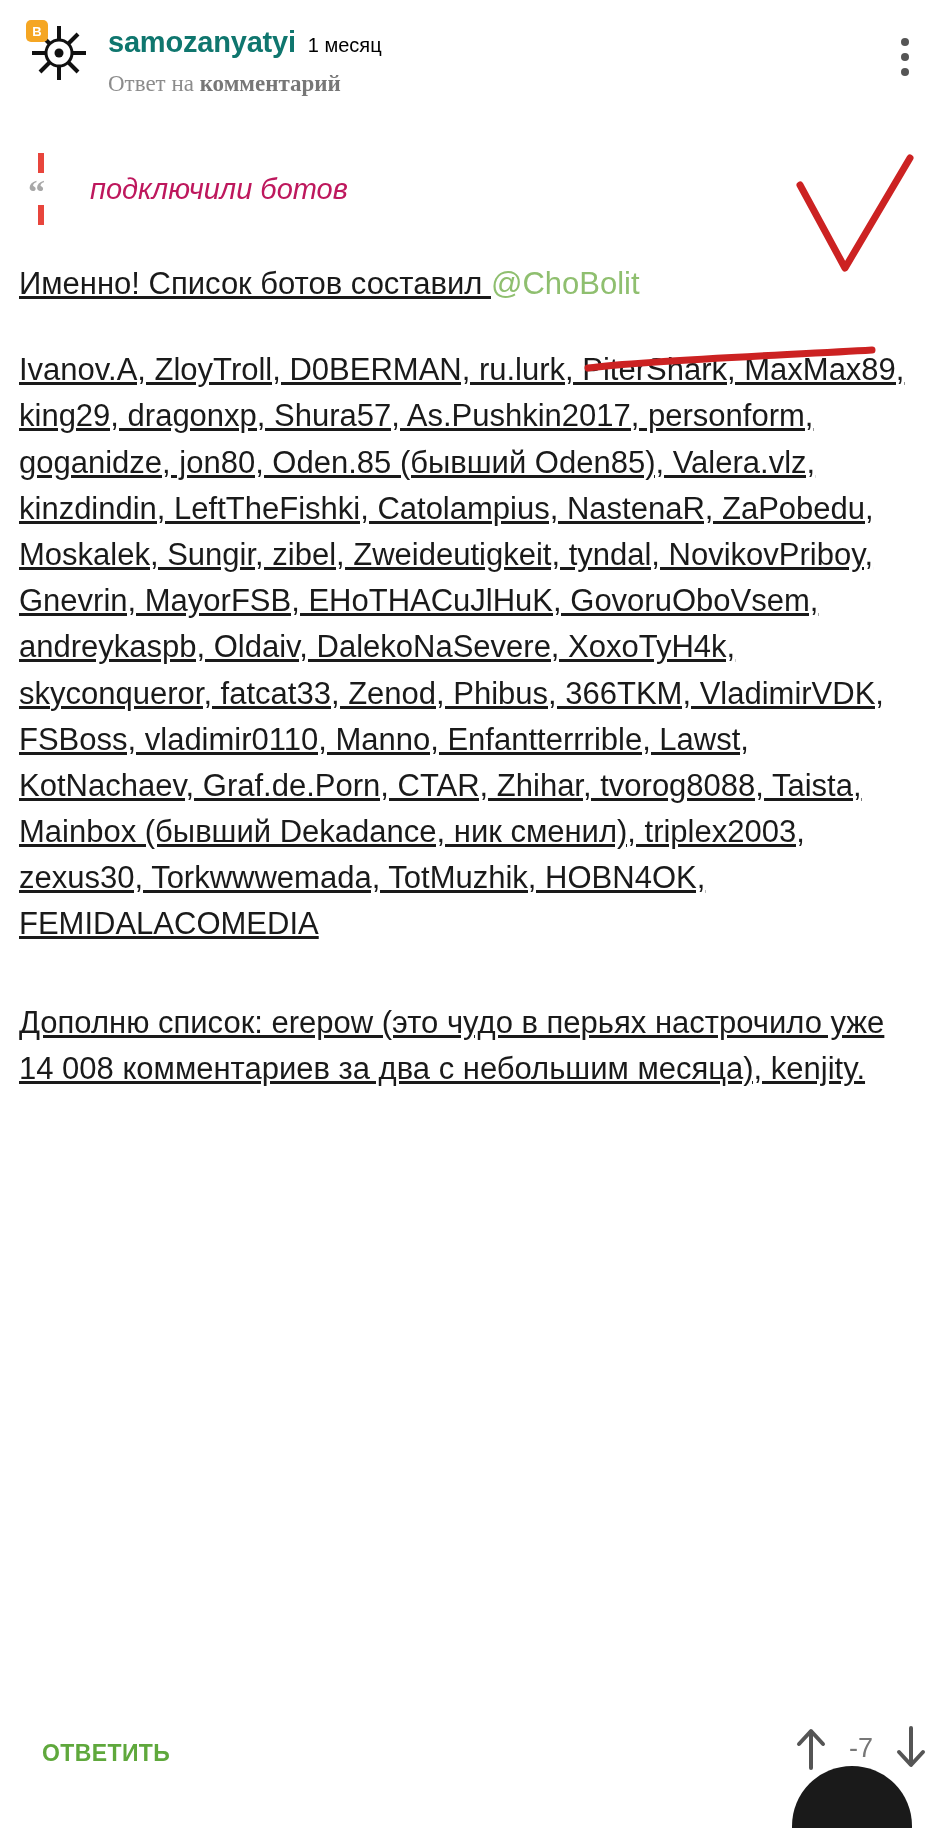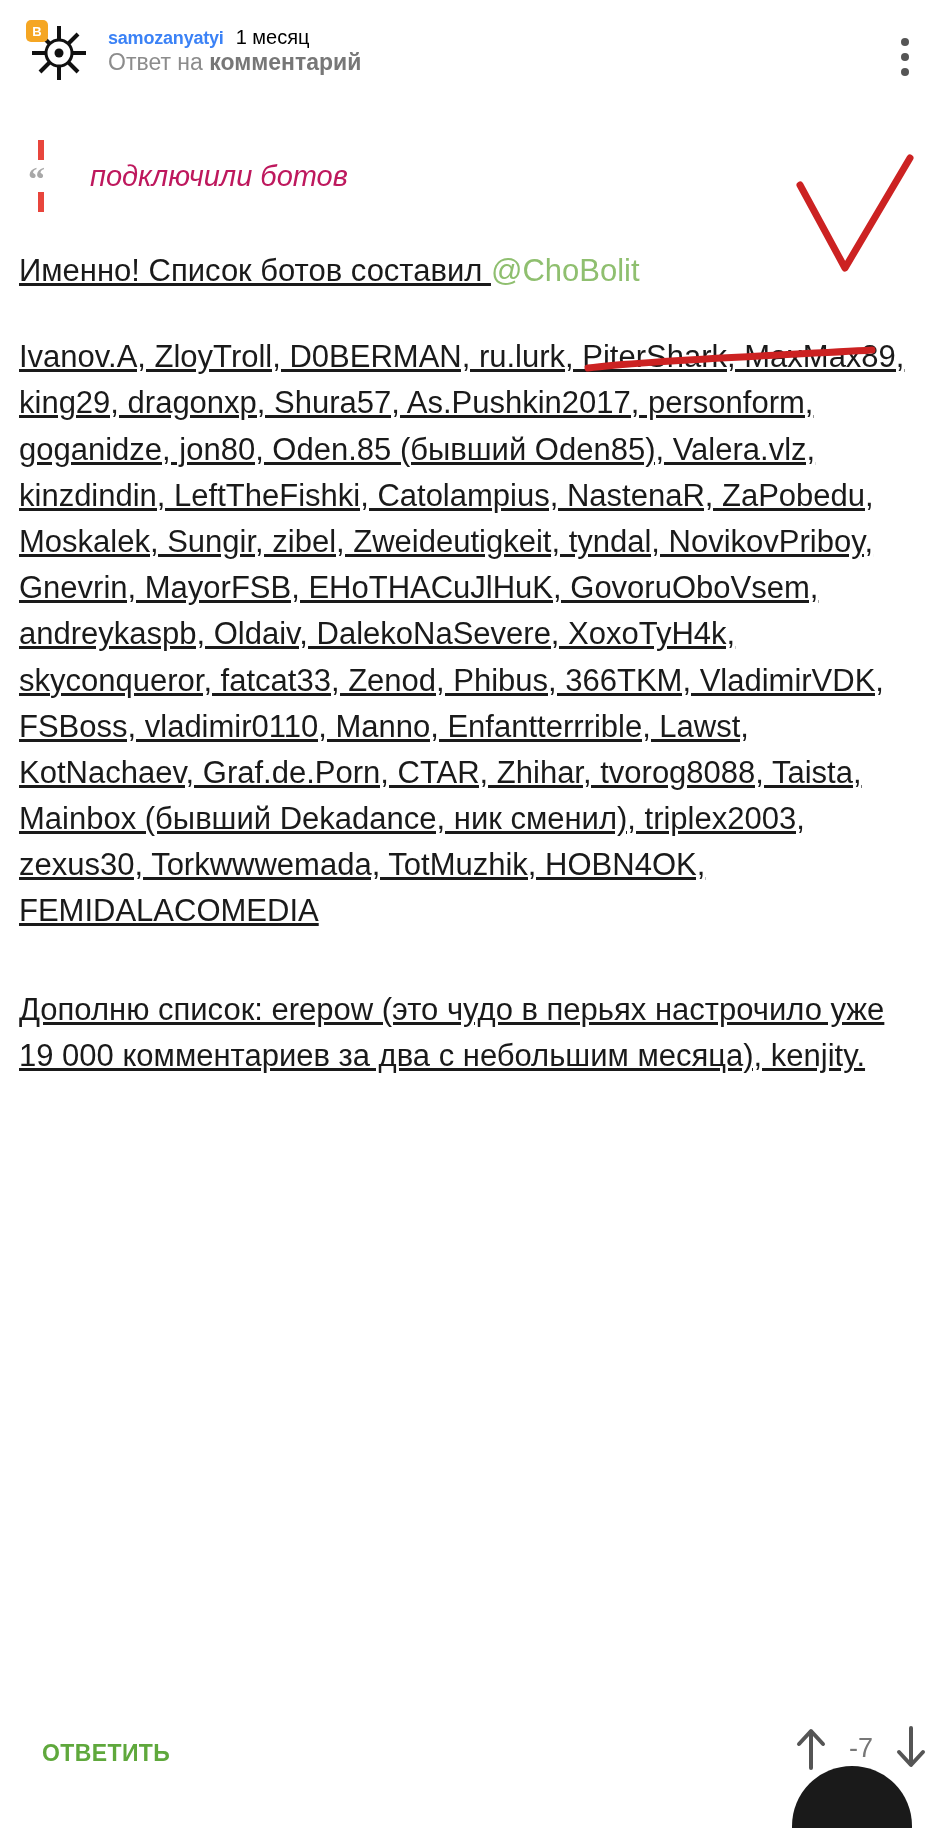--- a/index.html
+++ b/index.html
@@ -56,32 +56,34 @@
   }
   .head-text {
     padding-top: 4px;
   }
   .line1 {
     display: flex;
     align-items: baseline;
     gap: 12px;
   }
   .username {
-    font-size: 18px;
-    font-weight: bold;
-    color: #3b82f6;
+    font-size: 29px;
+    font-weight: bold;
+    color: #0f766e;
     letter-spacing: -0.2px;
   }
   .timestamp {
     font-size: 20px;
     color: #000000;
   }
   .line2 {
+    margin-top: 12px;
     font-size: 23px;
     color: #8c8c8c;
+    font-family: Liberation Serif, serif;
   }
   .line2 .strong {
     font-weight: bold;
     color: #777777;
   }
   .kebab {
     position: absolute;
     top: 38px;
     right: 34px;
     width: 10px;
@@ -264,21 +266,21 @@
       <div class="quote-mark">“</div>
     </div>
     <div class="quote-text">подключили ботов</div>
   </div>
 
   <div class="body">
     <p>
       <span>Именно! Список ботов составил </span><span class="mention-wrap"><span class="mention">@ChoBolit</span></span>
     </p>
     <p class="list-para">Ivanov.A, ZloyTroll, D0BERMAN, ru.lurk, PiterShark, MaxMax89, king29, dragonxp, Shura57, As.Pushkin2017, personform, goganidze, jon80, Oden.85 (бывший Oden85), Valera.vlz, kinzdindin, LeftTheFishki, Catolampius, NastenaR, ZaPobedu, Moskalek, Sungir, zibel, Zweideutigkeit, tyndal, NovikovPriboy, Gnevrin, MayorFSB, EHoTHACuJlHuK, GovoruOboVsem, andreykaspb, Oldaiv, DalekoNaSevere, XoxoTyH4k, skyconqueror, fatcat33, Zenod, Phibus, 366TKM, VladimirVDK, FSBoss, vladimir0110, Manno, Enfantterrrible, Lawst, KotNachaev, Graf.de.Porn, CTAR, Zhihar, tvorog8088, Taista, Mainbox (бывший Dekadance, ник сменил), triplex2003, zexus30, Torkwwwemada, TotMuzhik, HOBN4OK, FEMIDALACOMEDIA</p>
-    <p>Дополню список: erepow (это чудо в перьях настрочило уже 19 000 комментариев за два с небольшим месяца), kenjity.</p>
+    <p>Дополню список: erepow (это чудо в перьях настрочило уже 14 008 комментариев за два с небольшим месяца), kenjity.</p>
   </div>
 
   <svg class="annotation" viewBox="0 0 944 1828">
     <polyline points="800,185 845,268 910,158" fill="none" stroke="#cc2222" stroke-width="7" stroke-linecap="round" stroke-linejoin="round"></polyline>
     <path d="M588,368 C650,360 790,355 872,350" fill="none" stroke="#cc2222" stroke-width="7" stroke-linecap="round"></path>
   </svg>
 
   <div class="footer">
     <div class="reply-btn">ОТВЕТИТЬ</div>
     <div class="rating">

